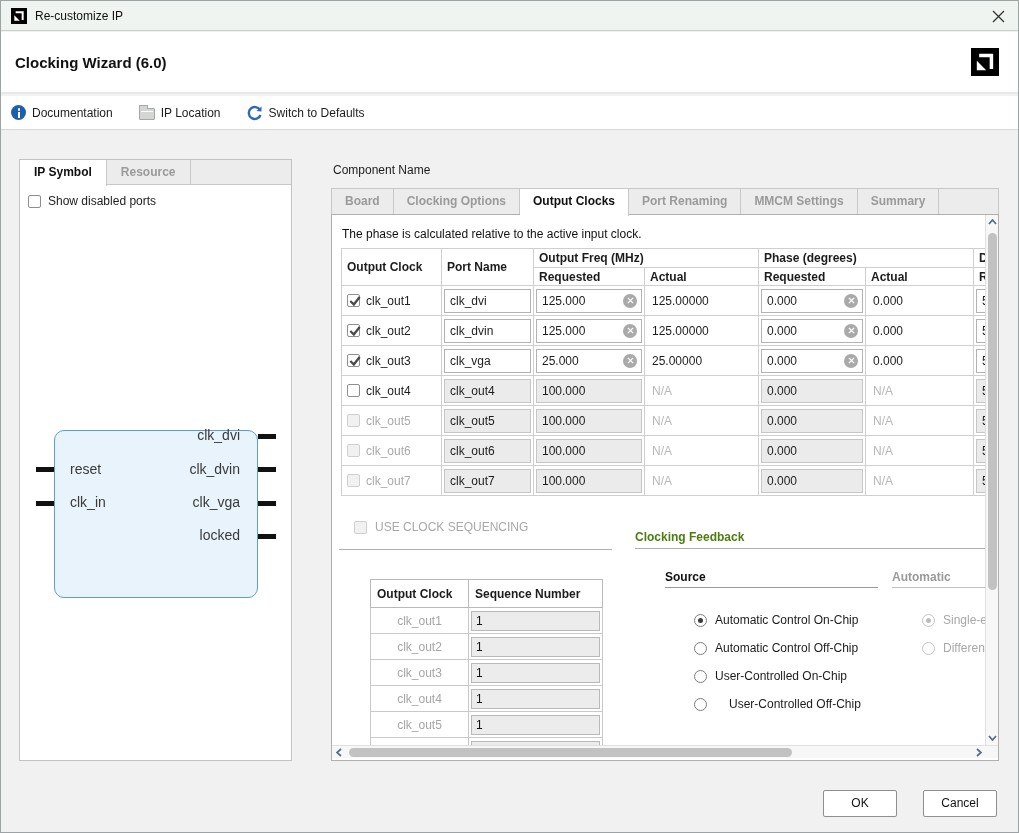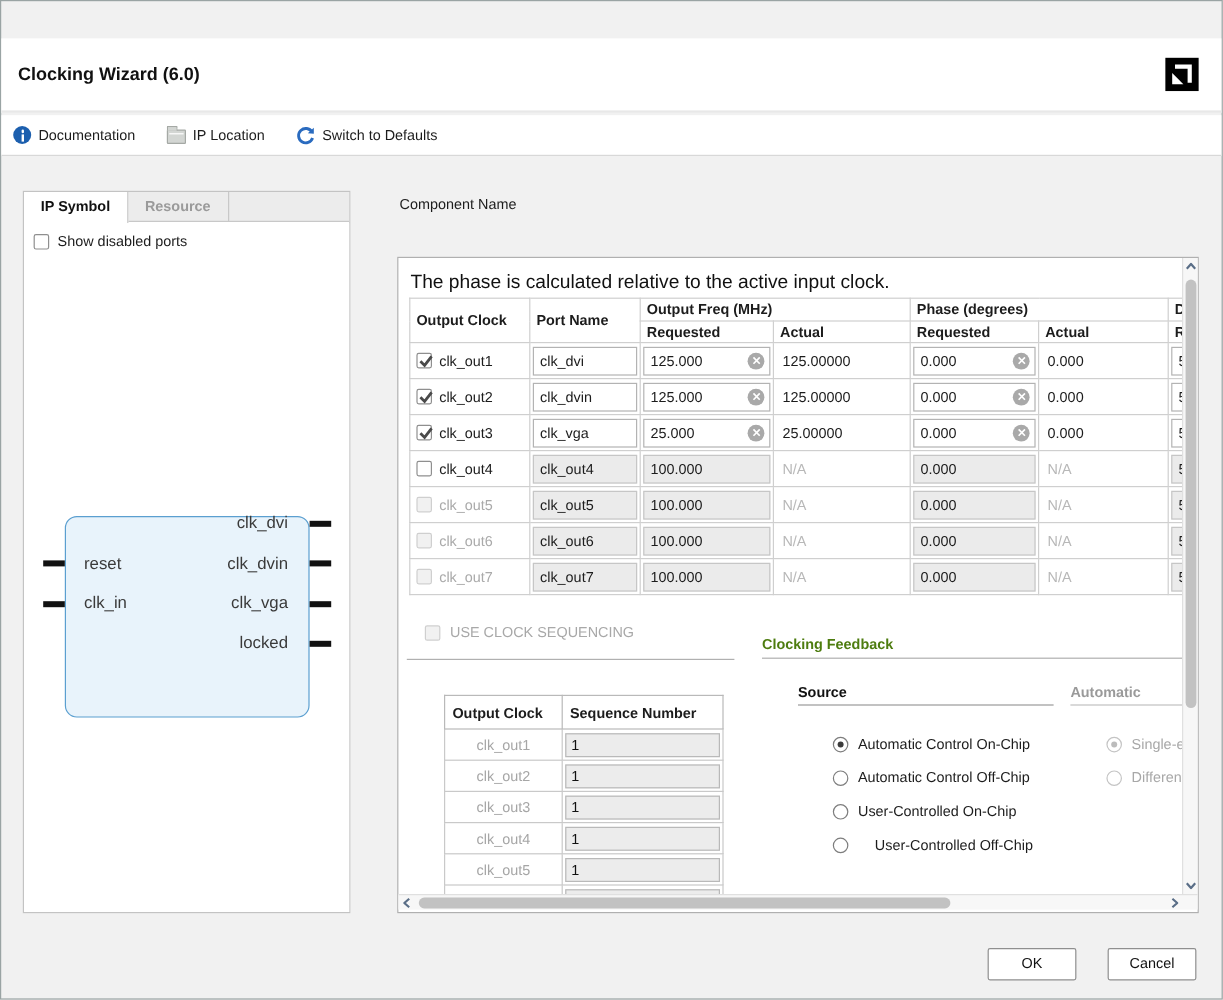--- a/index.html
+++ b/index.html
@@ -50,21 +50,21 @@
   .comp-field { position:absolute; left:438px; top:158px; width:560px; height:22px; background:#fff; border:1px solid #b0b0b0; line-height:20px; padding:0 5px; }
 
   
   .tabstrip { position:absolute; left:330px; top:187px; width:668px; height:26px; background:#ececec; border:1px solid #c8c8c8; border-bottom:none; display:flex; z-index:3; }
   .tab { height:25px; line-height:25px; padding:0 13px; font-weight:bold; color:#9a9a9a; border-right:1px solid #c8c8c8; white-space:nowrap; }
   .tab.active { background:#ffffff; color:#111; height:27px; }
 
   
   .pane { position:absolute; left:330px; top:213px; width:668px; height:547px; background:#ffffff; border:1px solid #b0b0b0; z-index:1; }
   .pane-clip { position:absolute; left:0; top:0; width:653px; height:530px; overflow:hidden; }
-  .note { position:absolute; left:10px; top:12px; font-size:16px; color:#111; }
+  .note { position:absolute; left:10px; top:12px; font-size:12px; color:#111; }
 
   
   table.clk { position:absolute; left:9px; top:33px; border-collapse:collapse; table-layout:fixed; width:692px; background:#fff; }
   table.clk col.c1{width:100px} table.clk col.c2{width:92px} table.clk col.c3{width:111px}
   table.clk col.c4{width:114px} table.clk col.c5{width:107px} table.clk col.c6{width:108px} table.clk col.c7{width:60px}
   table.clk th, table.clk td { border:1px solid #cfcfcf; padding:0; overflow:hidden; white-space:nowrap; }
   table.clk th { font-weight:bold; text-align:left; padding:0 5px; height:19px; font-size:12px; background:#fff; }
   table.clk tr.sub th { height:18px; }
   table.clk td { height:30px; vertical-align:middle; }
   .cell-check { display:flex; align-items:center; gap:6px; padding-left:5px; }
@@ -106,20 +106,33 @@
   .hsb .thumb { position:absolute; left:17px; top:2px; width:443px; height:9px; background:#c2c2c2; border-radius:5px; }
 
   
   .btn { position:absolute; width:74px; height:27px; background:#ffffff; border:1px solid #8f8f8f; border-radius:2px; text-align:center; line-height:25px; font-size:12px; color:#111; }
 </style>
 </head>
 <body>
 
 <div class="window">
 
+  <div class="titlebar">
+    <svg class="logo" viewBox="0 0 24 24">
+      <rect x="0" y="0" width="24" height="24" fill="#000"></rect>
+      <path d="M7 5 H19 V18 H16 V8 H7 Z" fill="#fff"></path>
+      <path d="M5 19 V11 L13 19 Z" fill="#fff"></path>
+    </svg>
+    <span class="title">Re-customize IP</span>
+    <div class="close-btn">
+      <svg width="13" height="13" viewBox="0 0 13 13">
+          <path d="M1 1 L12 12 M12 1 L1 12" stroke="#333" stroke-width="1.3" fill="none"></path>
+        </svg>
+    </div>
+  </div>
 
   <div class="header">
     <span class="h-title">Clocking Wizard (6.0)</span>
     <svg class="h-logo" viewBox="0 0 24 24">
       <rect x="0" y="0" width="24" height="24" fill="#000"></rect>
       <path d="M7 5 H19 V18 H16 V8 H7 Z" fill="#fff"></path>
       <path d="M5 19 V11 L13 19 Z" fill="#fff"></path>
     </svg>
   </div>
 
@@ -166,20 +179,28 @@
       <div class="port-label" style="left:50px; top:308px;">clk_in</div>
       <div class="port-label right" style="right:51px; top:241px;">clk_dvi</div>
       <div class="port-label right" style="right:51px; top:275px;">clk_dvin</div>
       <div class="port-label right" style="right:51px; top:308px;">clk_vga</div>
       <div class="port-label right" style="right:51px; top:341px;">locked</div>
     </div>
   </div>
 
   <span class="comp-label">Component Name</span>
 
+  <div class="tabstrip">
+    <div class="tab">Board</div>
+    <div class="tab">Clocking Options</div>
+    <div class="tab active">Output Clocks</div>
+    <div class="tab">Port Renaming</div>
+    <div class="tab">MMCM Settings</div>
+    <div class="tab">Summary</div>
+  </div>
 
   <div class="pane">
     <div class="pane-clip">
 
       <div class="note">The phase is calculated relative to the active input clock.</div>
 
       <table class="clk">
         <colgroup>
             <col class="c1">
             <col class="c2">

